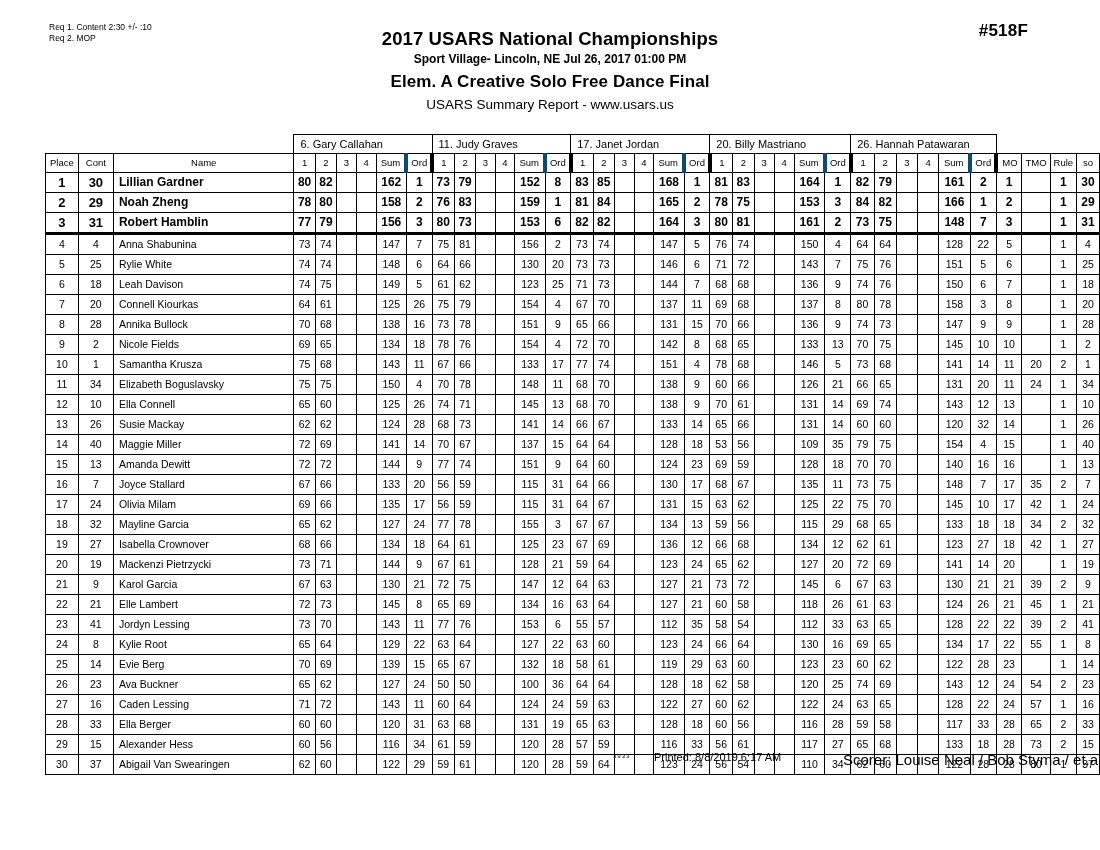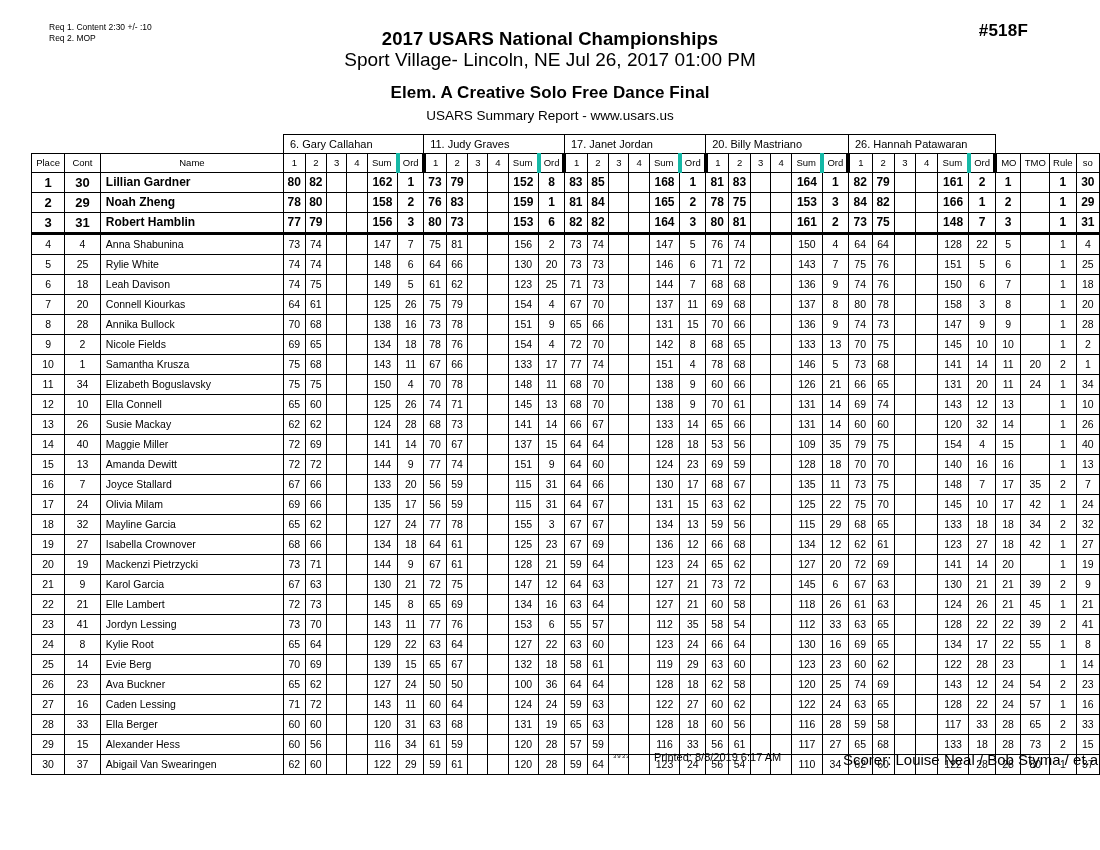--- a/index.html
+++ b/index.html
@@ -9,26 +9,26 @@
     color:#000;overflow:hidden;
   }
   .page{position:relative;width:1100px;height:850px;}
 
   
   .req-block{position:absolute;left:11px;top:22px;font-size:8.5px;line-height:11px;white-space:nowrap;margin-left:38px;}
   .req-line{display:block;}
   .doc-num{position:absolute;right:72px;top:21px;font-size:17px;font-weight:bold;letter-spacing:.2px;}
   .titles{position:absolute;left:0;top:28px;width:1100px;text-align:center;}
   .t1{font-size:18.5px;font-weight:bold;line-height:22px;letter-spacing:.1px;}
-  .t2{font-size:19px;font-weight:normal;line-height:19px;}
-  .t3{font-size:17px;font-weight:bold;line-height:25px;letter-spacing:.1px;margin-top:11px;}
+  .t2{font-size:12px;font-weight:bold;line-height:19px;}
+  .t3{font-size:17px;font-weight:bold;line-height:25px;letter-spacing:.1px;}
   .t4{font-size:13.5px;font-weight:normal;line-height:22px;}
 
   
-  .tbl-wrap{position:absolute;left:8px;top:134px;padding-left:23px;}
+  .tbl-wrap{position:absolute;left:22px;top:134px;padding-left:23px;}
   table.main{border-collapse:collapse;table-layout:fixed;font-size:10.5px;}
   table.main td,table.main th{
     border:1px solid #000;padding:0;margin:0;
     height:19px;line-height:19px;text-align:center;
     font-weight:normal;font-size:10.5px;overflow:hidden;white-space:nowrap;
   }
   
   tr.judge-band td{height:18px;line-height:18px;border:none;}
   tr.judge-band td.jg{
     border:1px solid #000;border-bottom:1px solid #000;
@@ -45,21 +45,21 @@
   td.c-s{width:22px;}
   td.c-sum{width:30px;}
   td.c-ord{width:23px;font-weight:bold;}
   td.c-mo{width:25px;}
   td.c-tmo{width:29px;}
   td.c-rule{width:27px;}
   td.c-so{width:24px;}
 
   
   td.ord-cell{border-left:4px solid #000;border-right:4px solid #000;}
-  tr.colhead td.ord-cell{border-left:4px solid #14b8a6;border-right:4px solid #000;}
+  tr.colhead td.ord-cell{border-left:4px solid #0c4a6e;border-right:4px solid #000;}
 
   tr.data td{height:19px;line-height:19px;}
   tr.top3 td{font-weight:bold;font-size:12px;}
   tr.top3 td.c-name{font-size:12px;}
   tr.bottom-top3 td{border-bottom:3px solid #000;}
 
   tr.data td.c-name{text-align:left;padding-left:5px;font-size:10.5px;}
   tr.top3 td.c-name{font-size:12px;}
   tr.data td.c-place,tr.data td.c-cont{font-size:10.5px;}
   tr.top3 td.c-place,tr.top3 td.c-cont{font-size:13px;}

